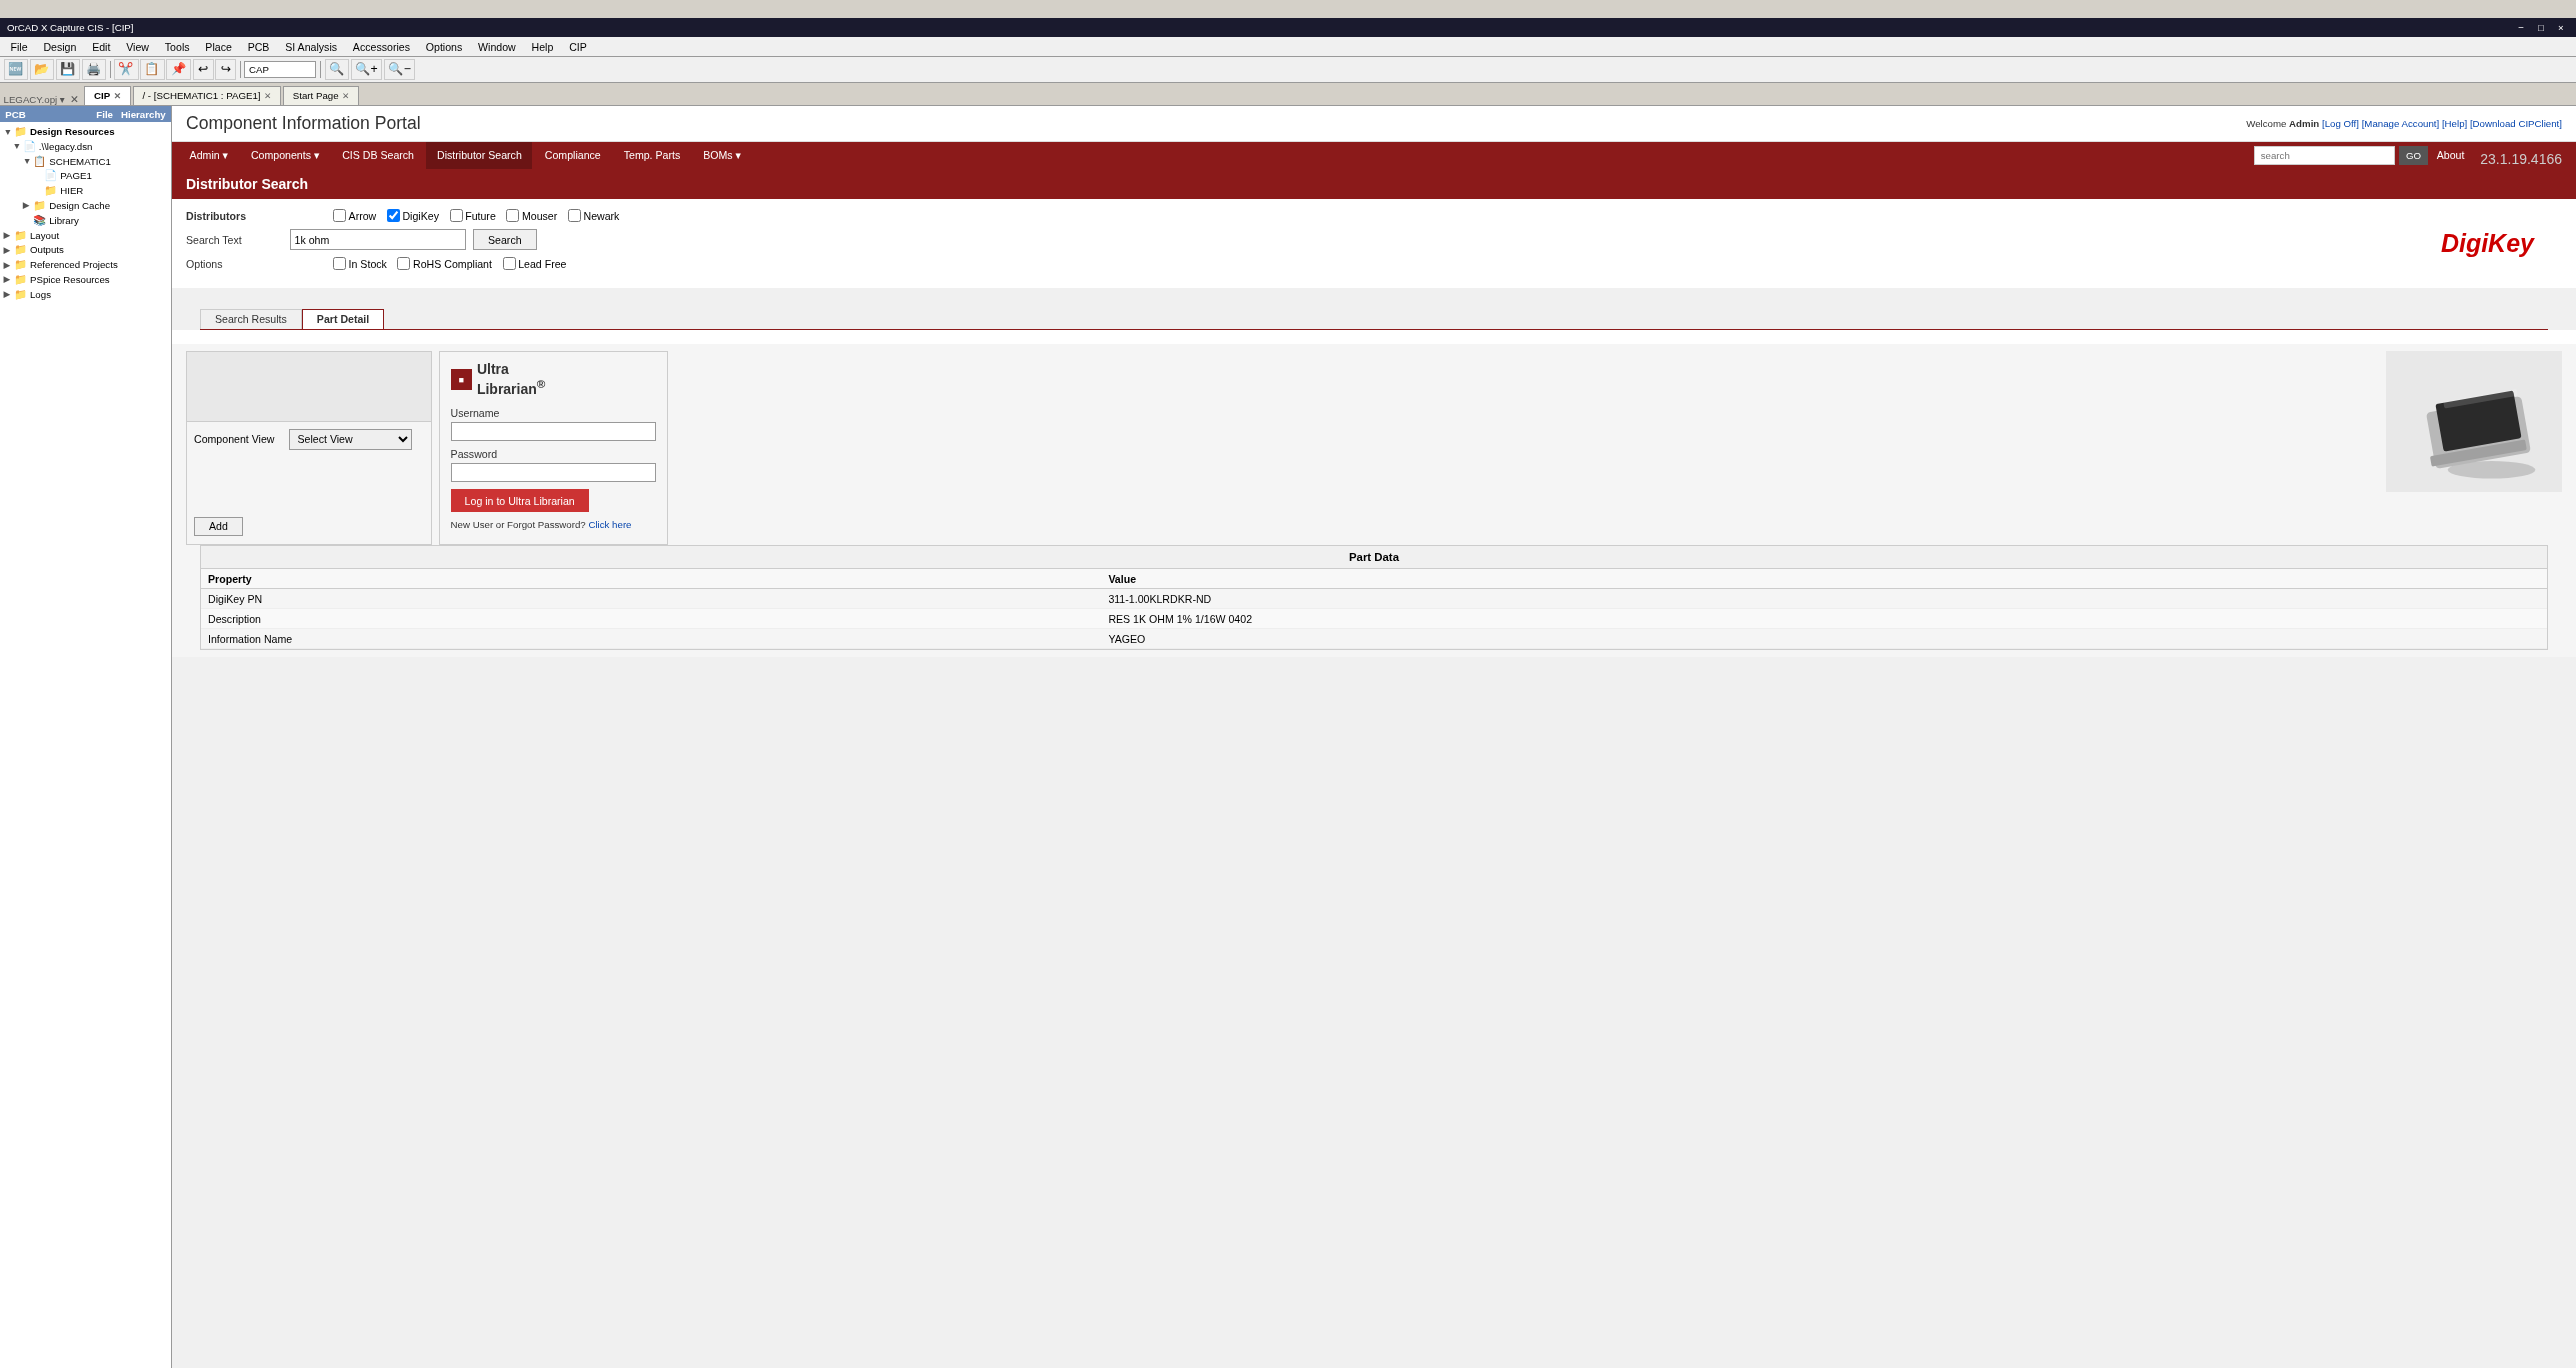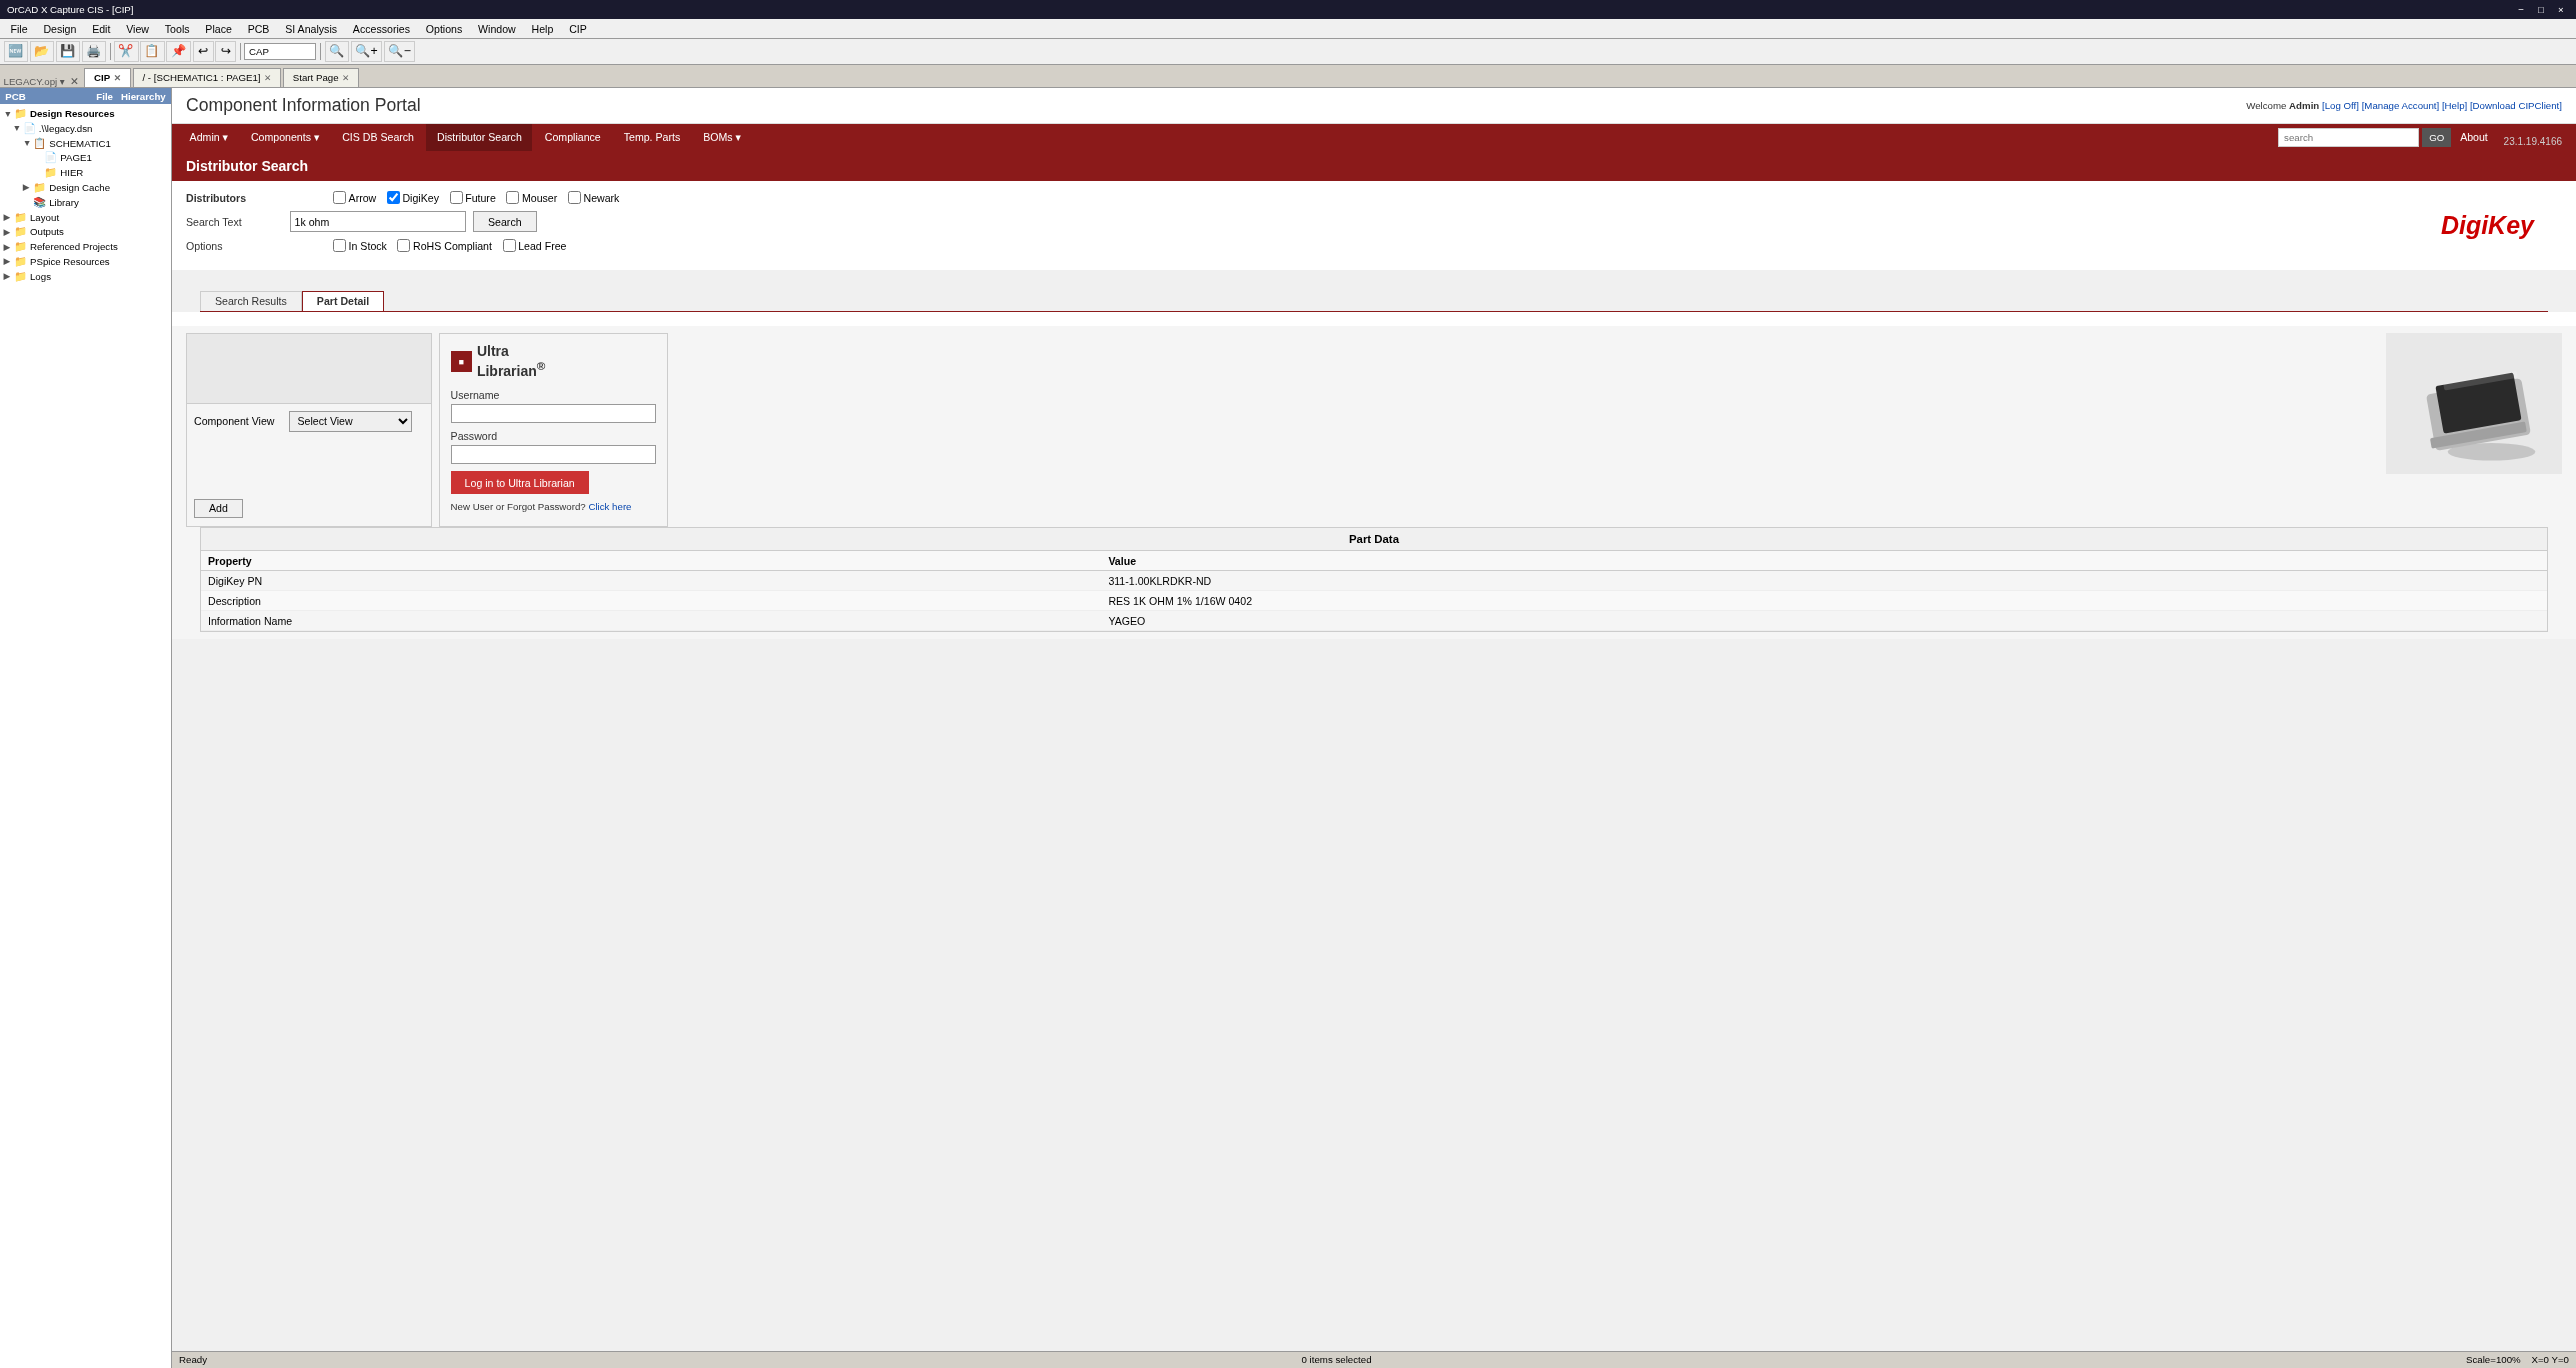--- a/index.html
+++ b/index.html
@@ -8,20 +8,21 @@
     
     .title-bar {
       background: #1a1a2e;
       color: white;
       padding: 3.5px 7px;
       display: flex;
       justify-content: space-between;
       align-items: center;
       font-size: 9.7px;
       height: 19.4px;
+      margin-top: 18px;
     }
     .title-bar-controls { display: flex; gap: 3.5px; }
     .title-bar-controls span { cursor: pointer; padding: 0 5.3px; }
 
     
     .menu-bar {
       background: #f0f0f0;
       border-bottom: 0.9px solid #999;
       padding: 1.8px 3.5px;
       display: flex;
@@ -189,21 +190,21 @@
     .nav-search-btn {
       background: #555;
       color: white;
       border: none;
       padding: 1.8px 7px;
       height: 19.4px;
       cursor: pointer;
       font-size: 9.7px;
     }
     .nav-about { color: white; padding: 3.5px 7px; font-size: 10.6px; }
-    .nav-version { color: #ccc; font-size: 10px; padding: 3.5px 7px; margin-top: 8px; }
+    .nav-version { color: #ccc; font-size: 14px; padding: 3.5px 7px; margin-top: 8px; }
 
     
     .dist-search-container {
       flex: 1;
       background: white;
       padding: 0;
     }
     .dist-search-header {
       background: #8b1a1a;
       color: white;

